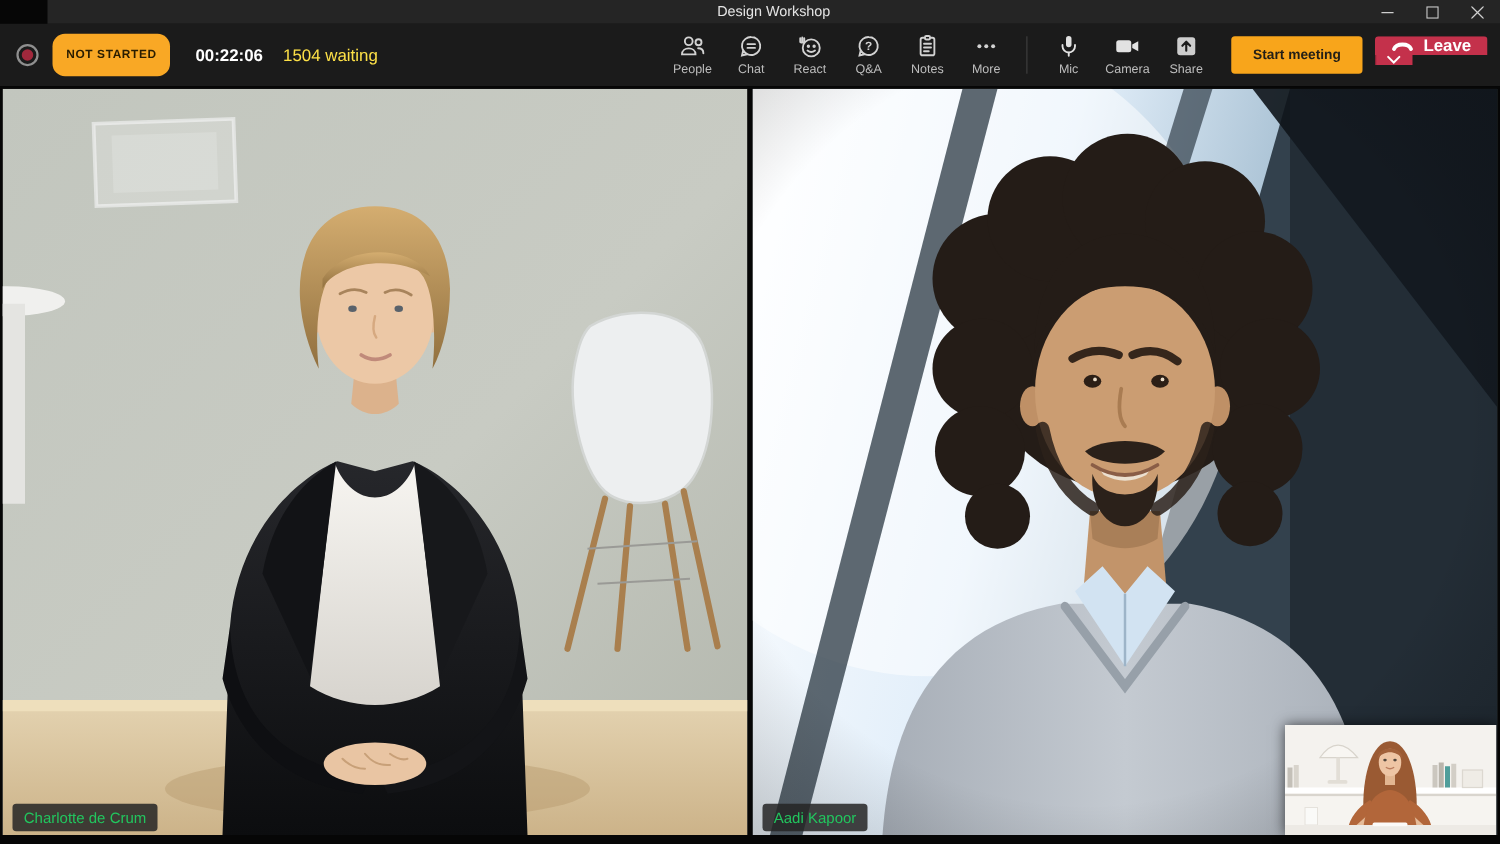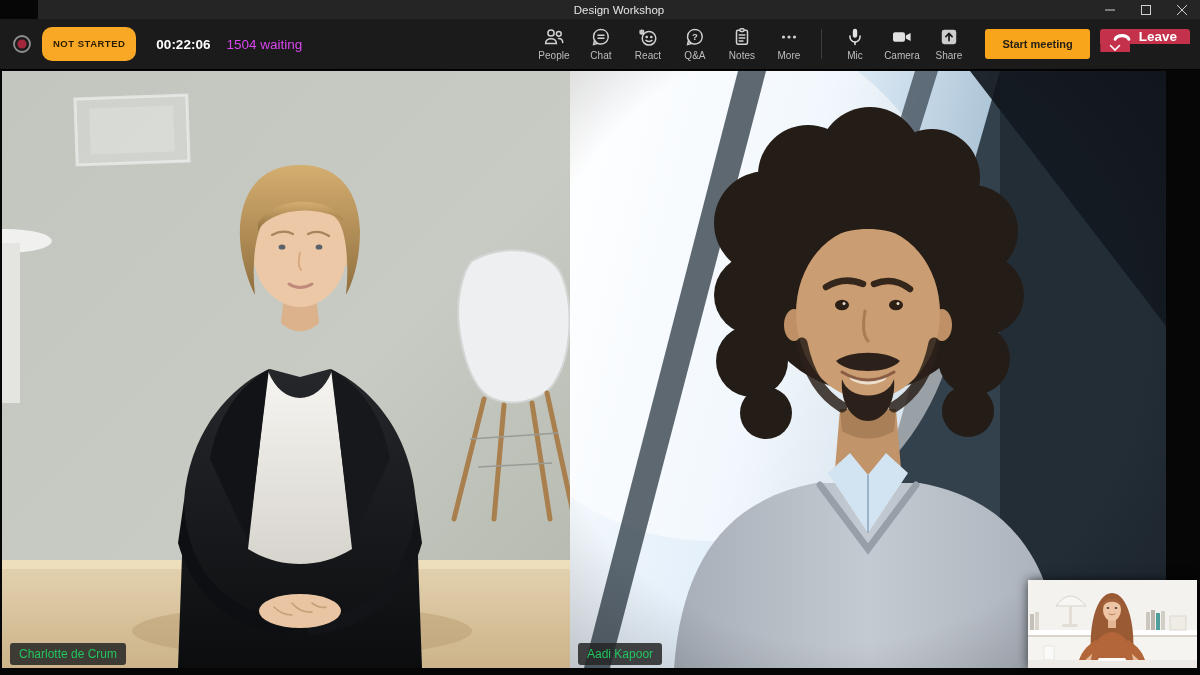--- a/index.html
+++ b/index.html
@@ -20,21 +20,21 @@
   .toolbar{
     height:51px; background:#1b1b1b; display:flex; align-items:center;
     padding:0 8px 0 12px; border-bottom:1px solid #000;
   }
   .status-cluster{ display:flex; align-items:center; gap:10px; }
   .badge{
     background:#F9A825; color:#2a1d00; font-size:9.5px; font-weight:bold;
     letter-spacing:.5px; padding:12px 11px; border-radius:10px; line-height:1;
   }
   .timer{ color:#ffffff; font-size:13.5px; font-weight:bold; margin-left:10px; }
-  .waiting{ color:#d946ef; font-size:13.5px; margin-left:6px; }
+  .waiting{ color:#fde047; font-size:13.5px; margin-left:6px; }
 
   .spacer{ flex:1; }
 
   .tb-item{
     width:47px; height:51px; display:flex; flex-direction:column; align-items:center;
     justify-content:center; gap:3px; color:#bdbdbd; font-size:10px; cursor:pointer;
   }
   .tb-item .ico{ height:20px; display:flex; align-items:center; justify-content:center; }
   .tb-sep{ width:1px; height:30px; background:#3c3c3c; margin:0 9px; }
 
@@ -50,21 +50,21 @@
   }
   .leave-chevron{
     background:#C4314B; border:none; border-left:1px solid rgba(0,0,0,.28);
     width:30px; display:flex; align-items:center; justify-content:center; cursor:pointer;
   }
 
   
   .stage{ position:absolute; top:70px; left:0; right:0; bottom:0; background:#060606; }
   .tile{ position:absolute; top:1px; width:596px; height:597px; overflow:hidden; background:#222; }
   .tile.left{ left:2px; }
-  .tile.right{ left:570px; }
+  .tile.right{ left:602px; }
   .tile svg{ width:100%; height:100%; display:block; }
 
   .name-label{
     position:absolute; left:8px; bottom:3px; background:rgba(36,36,36,.85);
     color:#22c55e; font-size:12px; padding:3px 9px; border-radius:3px; line-height:1.35;
   }
 
   .pip{
     position:absolute; right:3px; bottom:7px; width:169px; height:88px;
     overflow:hidden; box-shadow:0 0 10px rgba(0,0,0,.65); background:#efece7;

